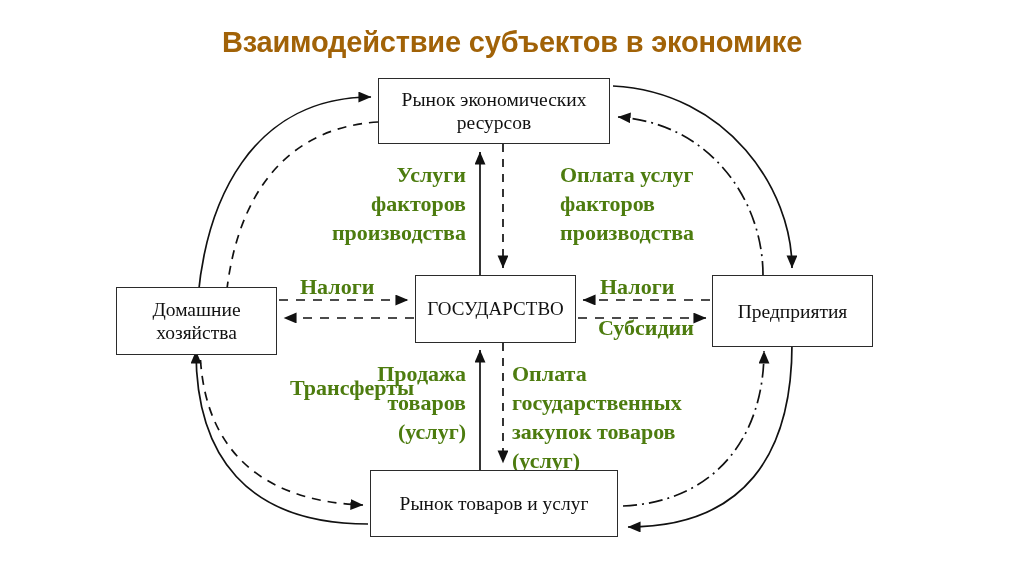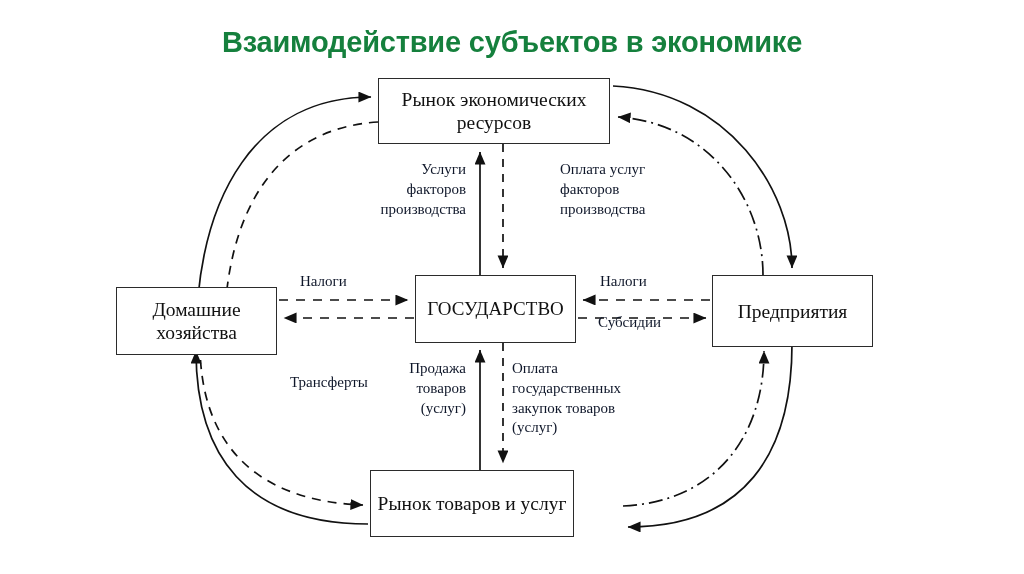--- a/index.html
+++ b/index.html
@@ -18,21 +18,21 @@
   #page-title {
     position: absolute;
     top: 26px;
     left: 0;
     width: 1024px;
     text-align: center;
     font-family: "Liberation Sans", "DejaVu Sans", sans-serif;
     font-weight: bold;
     font-size: 29px;
     letter-spacing: -0.2px;
-    color: #15803d;
+    color: #a16207;
     white-space: nowrap;
   }
   #canvas {
     position: absolute;
     left: 0;
     top: 0;
     width: 1024px;
     height: 574px;
   }
   .node {
@@ -46,29 +46,30 @@
     box-sizing: border-box;
     font-size: 19.5px;
     line-height: 1.18;
     color: #111;
     z-index: 3;
   }
   #node-resources { left: 378px; top: 78px;  width: 232px; height: 66px; }
   #node-households{ left: 116px; top: 275px; width: 161px; height: 68px; margin-top: 12px; }
   #node-state     { left: 415px; top: 275px; width: 161px; height: 68px; font-size: 19px; }
   #node-firms     { left: 712px; top: 275px; width: 161px; height: 72px; }
-  #node-goods     { left: 370px; top: 470px; width: 204px; height: 67px; }
+  #node-goods     { left: 370px; top: 470px; width: 248px; height: 67px; }
 
   .edge-label {
     position: absolute;
-    font-size: 15px;
+    font-size: 22px;
     line-height: 1.32;
-    color: #0f172a;
+    color: #4d7c0f;
     white-space: pre-line;
     z-index: 2;
+    font-weight: bold;
   }
   .lbl-right { text-align: right; }
   .lbl-left  { text-align: left; }
   .lbl-center{ text-align: left; }
 
   #lbl-services     { left: 318px; top: 160px; width: 148px; }
   #lbl-payment      { left: 512px; top: 160px; width: 160px; margin-left: 48px; }
   #lbl-taxes-hh     { left: 300px; top: 272px; width: 112px; }
   #lbl-transfers    { left: 290px; top: 325px; width: 122px; margin-top: 48px; }
   #lbl-taxes-firm   { left: 600px; top: 272px; width: 104px; }

